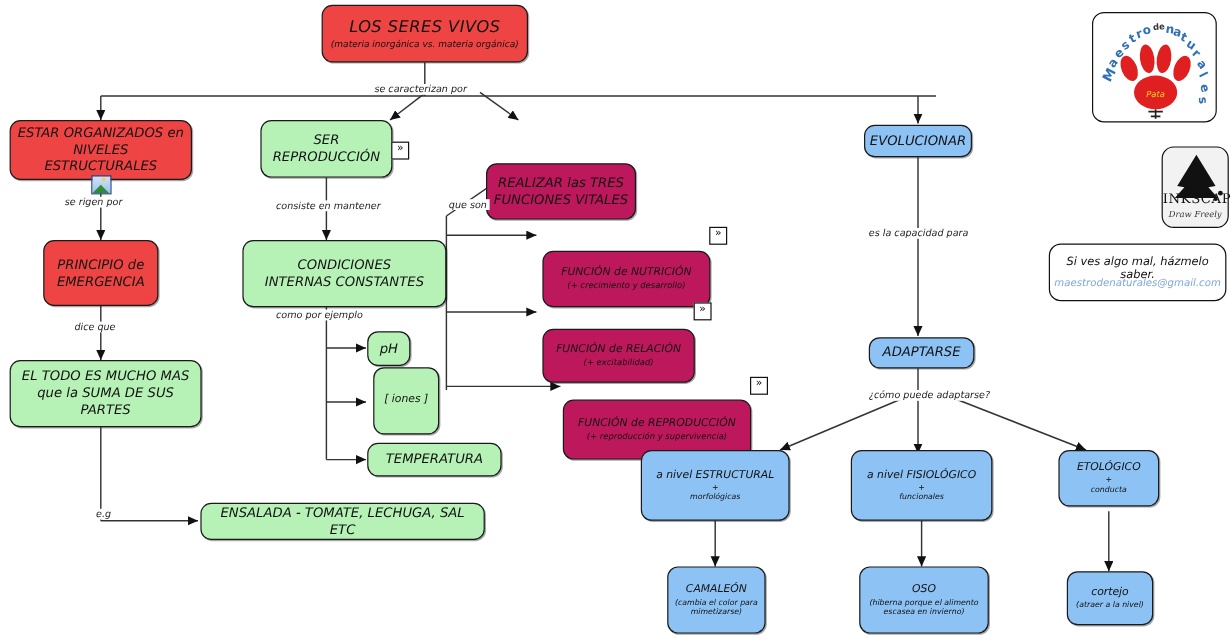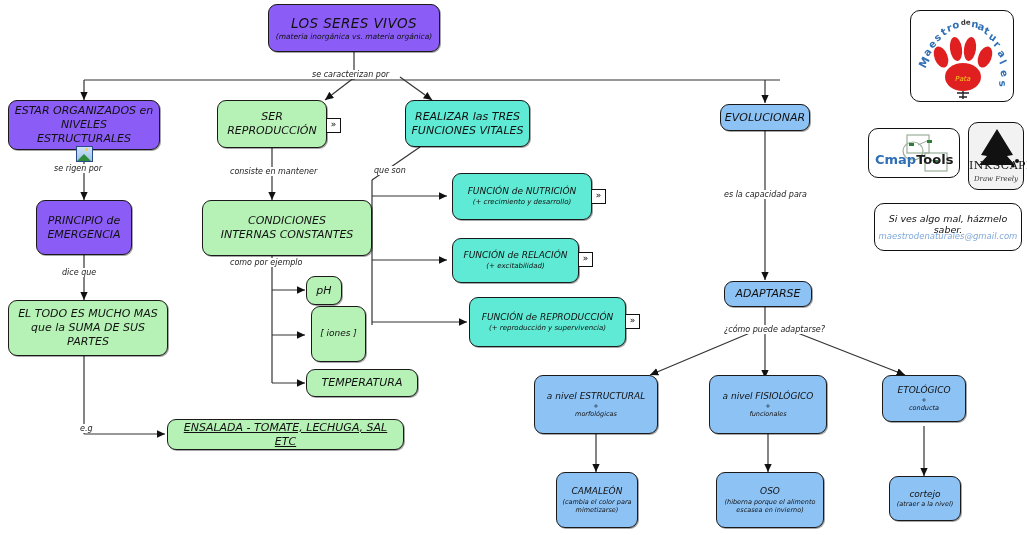--- a/index.html
+++ b/index.html
@@ -24,23 +24,23 @@
     justify-content:center;
     text-align:center;
     font-family:"DejaVu Sans", sans-serif;
     font-style:italic;
     color:#111;
     line-height:1.25;
     padding:3px 5px;
     box-shadow:1px 1px 0 rgba(0,0,0,.35);
     z-index:3;
   }
-  .n-grey{background:#8b5cf6;}
+  .n-grey{background:#ef4444;}
   .n-green{background:#b6f2b6;}
-  .n-orange{background:#5eead4;}
+  .n-orange{background:#be185d;margin-top:36px;}
   .n-blue{background:#8dc2f5;}
 
   .t1{font-size:13.5px;letter-spacing:.4px;}
   .t2{font-size:11px;}
   .t3{font-size:9px;}
   .t4{font-size:7.5px;}
   .t5{font-size:6.5px;}
   .small-sub{font-size:7px;margin-top:1px;}
 
   .edge-label{
@@ -188,21 +188,21 @@
     <div class="t2">EMERGENCIA</div>
   </div>
   <div class="edge-label" style="left:60px;top:268px;">dice que</div>
 
   <div class="node n-green" style="left:8px;top:300px;width:160px;height:56px;">
     <div class="t2">EL TODO ES MUCHO MAS</div>
     <div class="t2">que la SUMA DE SUS PARTES</div>
   </div>
   <div class="edge-label" style="left:78px;top:424px;">e.g</div>
 
-  <div class="node n-green" style="left:167px;top:419px;width:237px;height:31px;text-decoration:underline;">
+  <div class="node n-green" style="left:167px;top:419px;width:237px;height:31px;">
     <div class="t2">ENSALADA - TOMATE, LECHUGA, SAL ETC</div>
   </div>
 
   <div class="node n-green" style="left:217px;top:100px;width:110px;height:48px;text-align:center;">
     <div class="t2">SER</div>
     <div class="t2">REPRODUCCIÓN</div>
   </div>
   <div class="badge" style="left:326px;top:118px;">»</div>
   <div class="edge-label" style="left:228px;top:167px;">consiste en mantener</div>
 
@@ -311,34 +311,20 @@
         <text x="77" y="27" font-size="10" fill="#2f6fb5" font-weight="bold" font-family="DejaVu Sans, sans-serif" transform="rotate(34 77 27)">u</text>
         <text x="82" y="34" font-size="10" fill="#2f6fb5" font-weight="bold" font-family="DejaVu Sans, sans-serif" transform="rotate(44 82 34)">r</text>
         <text x="86" y="42" font-size="10" fill="#2f6fb5" font-weight="bold" font-family="DejaVu Sans, sans-serif" transform="rotate(54 86 42)">a</text>
         <text x="88" y="51" font-size="10" fill="#2f6fb5" font-weight="bold" font-family="DejaVu Sans, sans-serif" transform="rotate(64 88 51)">l</text>
         <text x="89" y="60" font-size="10" fill="#2f6fb5" font-weight="bold" font-family="DejaVu Sans, sans-serif" transform="rotate(74 89 60)">e</text>
         <text x="88" y="70" font-size="10" fill="#2f6fb5" font-weight="bold" font-family="DejaVu Sans, sans-serif" transform="rotate(84 88 70)">s</text>
       </svg>
     </div>
   </div>
 
-  <div class="panel" style="left:868px;top:128px;width:92px;height:50px;">
-    <svg viewBox="0 0 92 50" width="92" height="50">
-      <rect x="38" y="6" width="22" height="18" fill="none" stroke="#9aaf9a" stroke-width="1.2"></rect>
-      <rect x="56" y="24" width="22" height="18" fill="none" stroke="#9aaf9a" stroke-width="1.2"></rect>
-      <ellipse cx="44" cy="22" rx="10" ry="9" fill="none" stroke="#9aaf9a" stroke-width="1.2"></ellipse>
-      <path d="M49,16 L58,12 M52,26 L64,32" stroke="#9aaf9a" stroke-width="1"></path>
-      <rect x="40" y="14" width="5" height="3" fill="#2f7d3a"></rect>
-      <rect x="58" y="11" width="5" height="3" fill="#2f7d3a"></rect>
-      <rect x="64" y="31" width="5" height="3" fill="#2f7d3a"></rect>
-    </svg>
-    <div class="cmap-label">
-      <span class="cmap-c">Cmap</span><span class="cmap-t">Tools</span>
-    </div>
-  </div>
 
   <div class="panel" style="left:968px;top:122px;width:56px;height:68px;background:#f2f2f2;">
     <svg viewBox="0 0 56 46" width="56" height="46" style="position:absolute;left:0;top:2px;">
       <path d="M28,4 L44,30 L38,31 L46,40 L10,40 L18,31 L12,30 Z" fill="#111"></path>
       <circle cx="48" cy="36" r="2" fill="#111"></circle>
       <circle cx="44" cy="41" r="1.5" fill="#111"></circle>
     </svg>
     <div class="ink-title">INKSCAPE</div>
     <div class="ink-sub">Draw Freely</div>
   </div>

